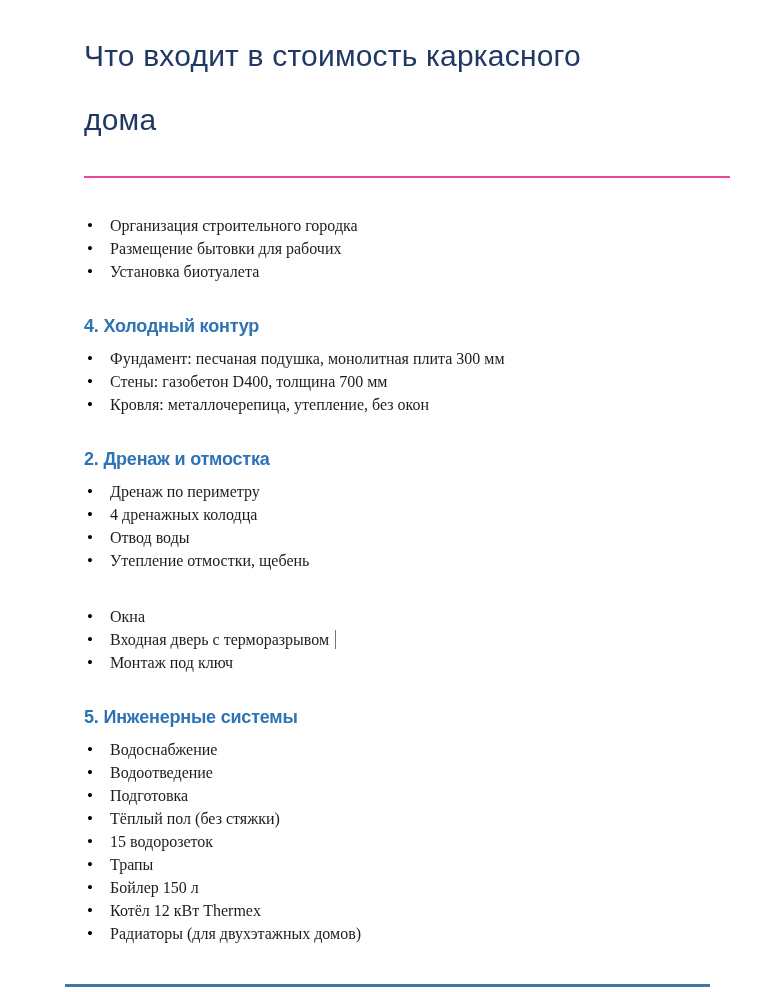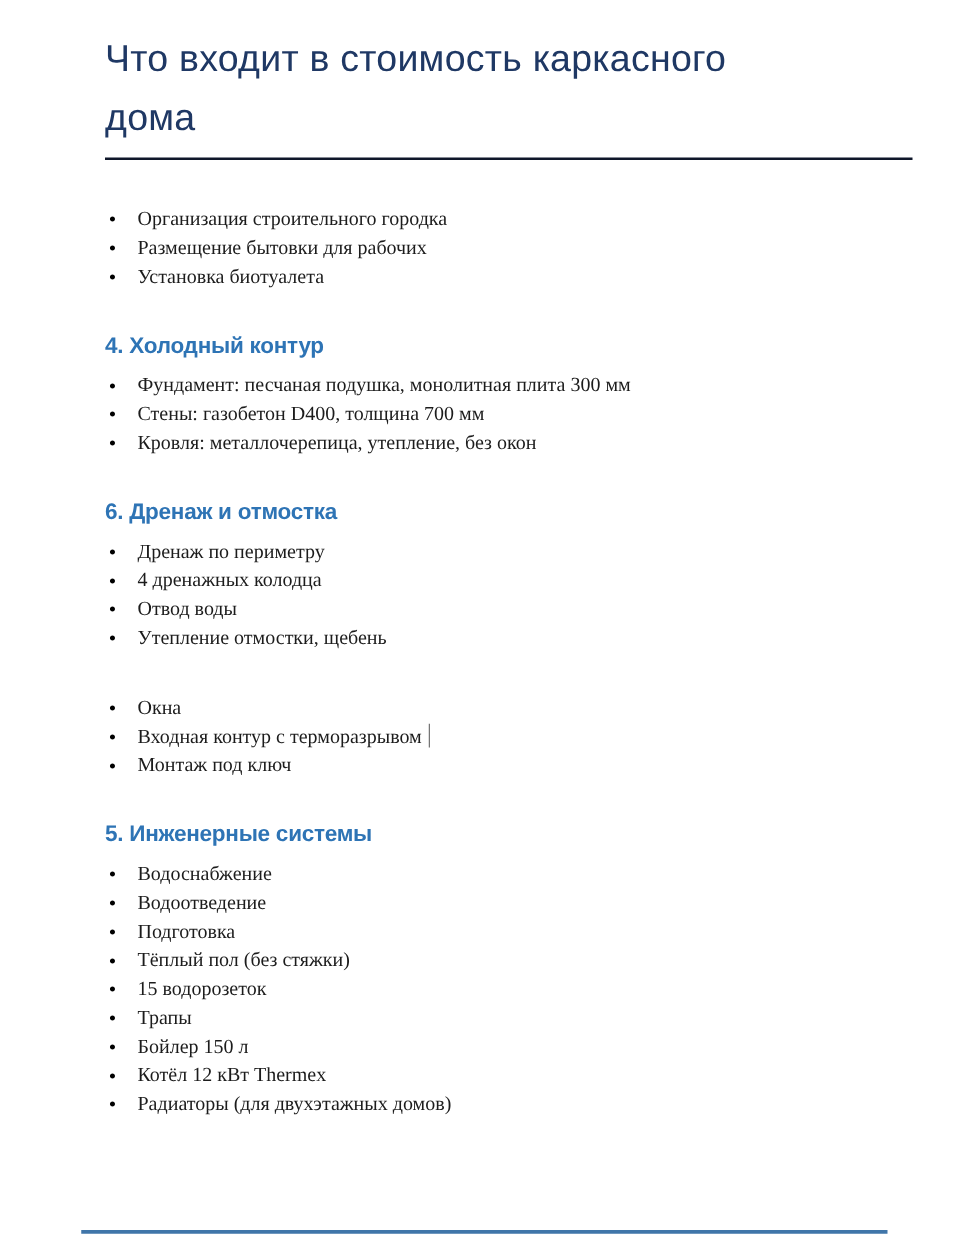--- a/index.html
+++ b/index.html
@@ -20,25 +20,25 @@
     width: 773px;
     height: 992px;
     padding: 24px 43px 0 84px;
     position: relative;
   }
   h1.page-title {
     margin: 0;
     font-family: "Liberation Sans", sans-serif;
     font-weight: 400;
     font-size: 30px;
-    line-height: 47px;
+    line-height: 64px;
     color: #1f3864;
     letter-spacing: 0.2px;
-    padding-bottom: 8px;
-    border-bottom: 2px solid #0f172a;
+    padding-bottom: 24px;
+    border-bottom: 2px solid #ec4899;
   }
   h1.page-title .title-text {
     display: block;
     max-width: 575px;
   }
   .section {
     margin-top: 33px;
   }
   .section:first-of-type {
     margin-top: 36px;
@@ -131,21 +131,21 @@
   </li>
 
   <li>
     <span class="bullet">•</span>
     <span class="item-text">Кровля: металлочерепица, утепление, без окон</span>
   </li>
 </ul>
   </section>
 
   <section class="section">
-    <h2 class="section-heading">6. Дренаж и отмостка</h2>
+    <h2 class="section-heading">2. Дренаж и отмостка</h2>
     <ul class="bullet-list">
   <li>
     <span class="bullet">•</span>
     <span class="item-text">Дренаж по периметру</span>
   </li>
 
   <li>
     <span class="bullet">•</span>
     <span class="item-text">4 дренажных колодца</span>
   </li>
@@ -164,21 +164,21 @@
 
   <section class="section">
     <ul class="bullet-list">
   <li>
     <span class="bullet">•</span>
     <span class="item-text">Окна</span>
   </li>
 
   <li>
     <span class="bullet">•</span>
-    <span class="item-text">Входная контур с терморазрывом</span>
+    <span class="item-text">Входная дверь с терморазрывом</span>
   <span class="caret"></span></li>
 
   <li>
     <span class="bullet">•</span>
     <span class="item-text">Монтаж под ключ</span>
   </li>
 </ul>
   </section>
 
   <section class="section">

